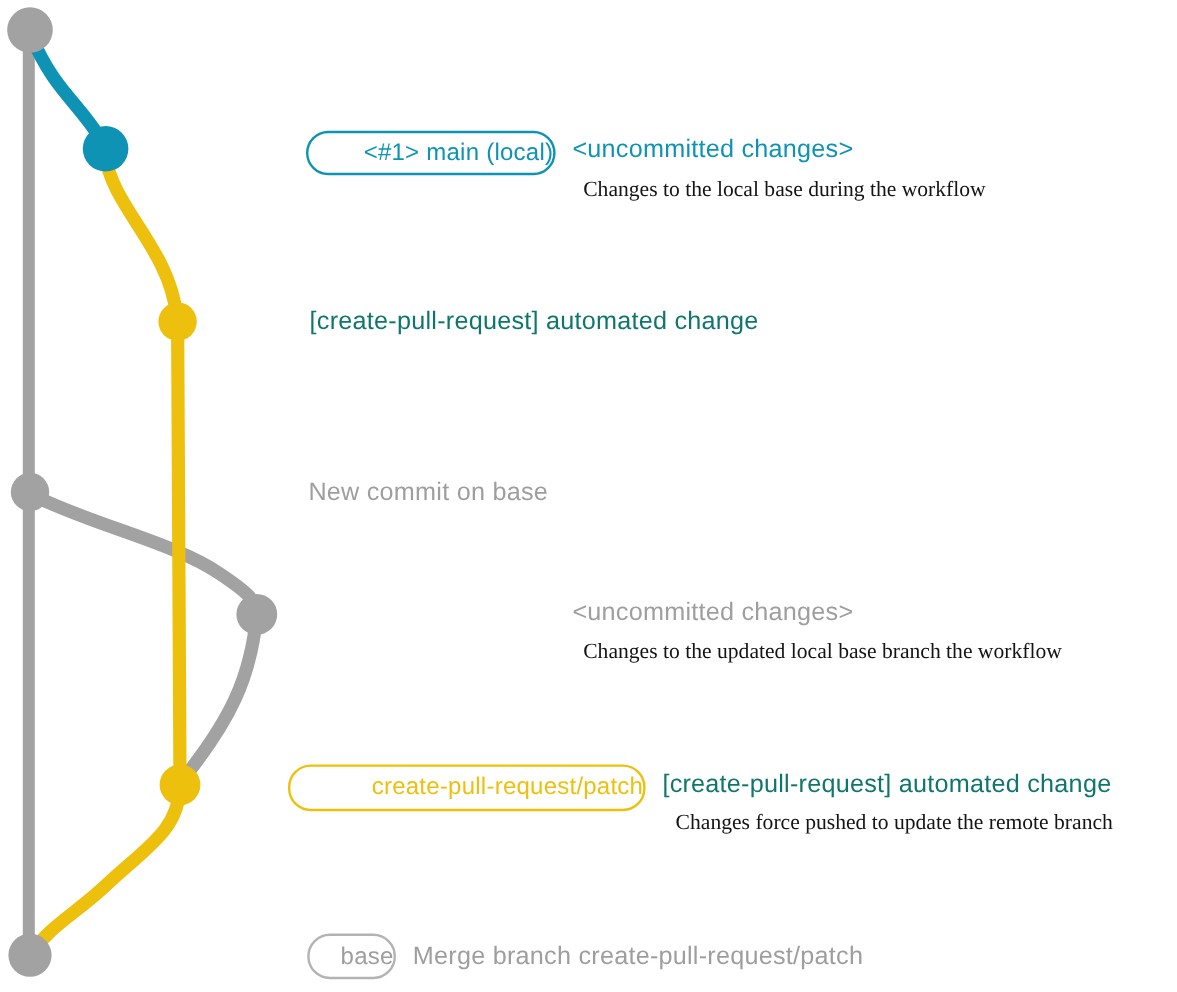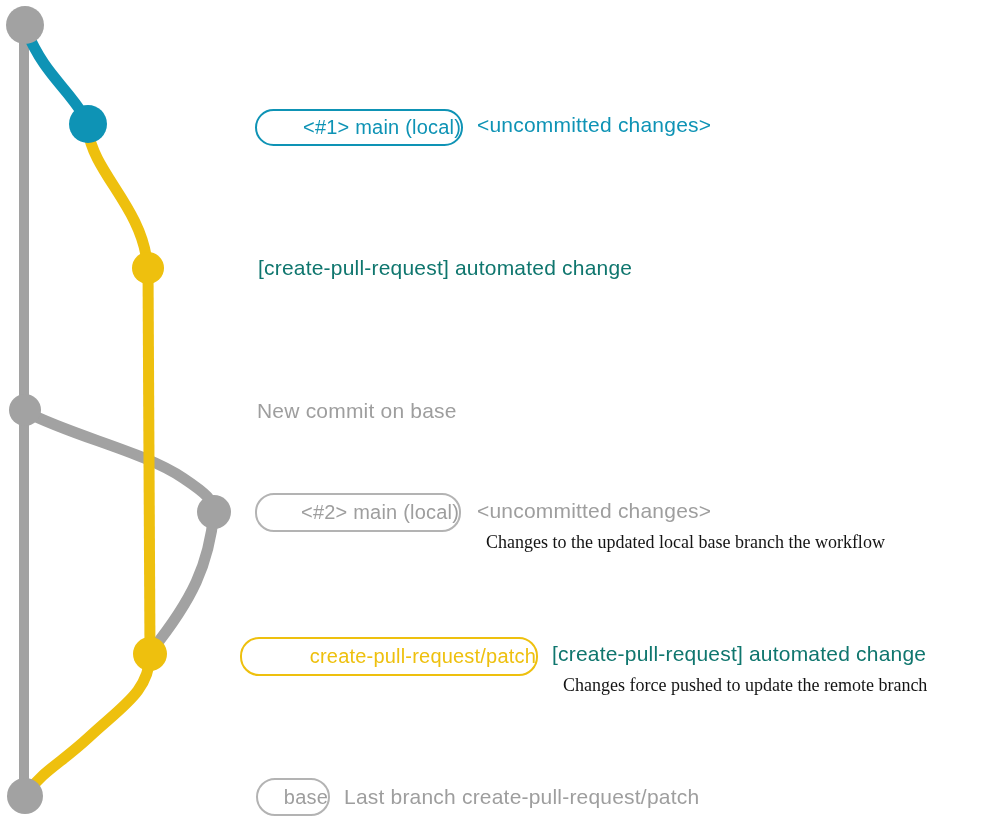--- a/index.html
+++ b/index.html
@@ -81,35 +81,33 @@
     <circle cx="88" cy="124" r="19" fill="#0e93b5"></circle>
     <circle cx="148" cy="268" r="16" fill="#eec00e"></circle>
     <circle cx="150" cy="654" r="17" fill="#eec00e"></circle>
   </svg>
 
 
   <div class="abs tag tag-blue" style="left:255px; top:109px; width:208px; height:37px;">
     <span>&lt;#1&gt; main (local)</span>
   </div>
   <div class="abs lbl lbl-blue" style="left:477px; top:112px;">&lt;uncommitted changes&gt;</div>
+  <div class="abs desc" style="left:486px; top:146px;">Changes to the local base during the workflow</div>
 
   <div class="abs lbl lbl-yellow" style="left:258px; top:255px;">[create-pull-request] automated change</div>
 
   <div class="abs lbl lbl-gray" style="left:257px; top:398px;">New commit on base</div>
 
-  <div class="abs tag tag-gray" style="left:255px; top:493px; width:206px; height:39px;">
-    <span>&lt;#2&gt; main (local)</span>
-  </div>
   <div class="abs lbl lbl-gray" style="left:477px; top:498px;">&lt;uncommitted changes&gt;</div>
   <div class="abs desc" style="left:486px; top:531px;">Changes to the updated local base branch the workflow</div>
 
   <div class="abs tag tag-yellow" style="left:240px; top:637px; width:298px; height:39px;">
     <span>create-pull-request/patch</span>
   </div>
   <div class="abs lbl lbl-yellow" style="left:552px; top:641px;">[create-pull-request] automated change</div>
   <div class="abs desc" style="left:563px; top:674px;">Changes force pushed to update the remote branch</div>
 
   <div class="abs tag tag-gray" style="left:256px; top:778px; width:74px; height:38px;">
     <span>base</span>
   </div>
-  <div class="abs lbl lbl-gray" style="left:344px; top:784px;">Last branch create-pull-request/patch</div>
+  <div class="abs lbl lbl-gray" style="left:344px; top:784px;">Merge branch create-pull-request/patch</div>
 
 </div>
 
 </body></html>

